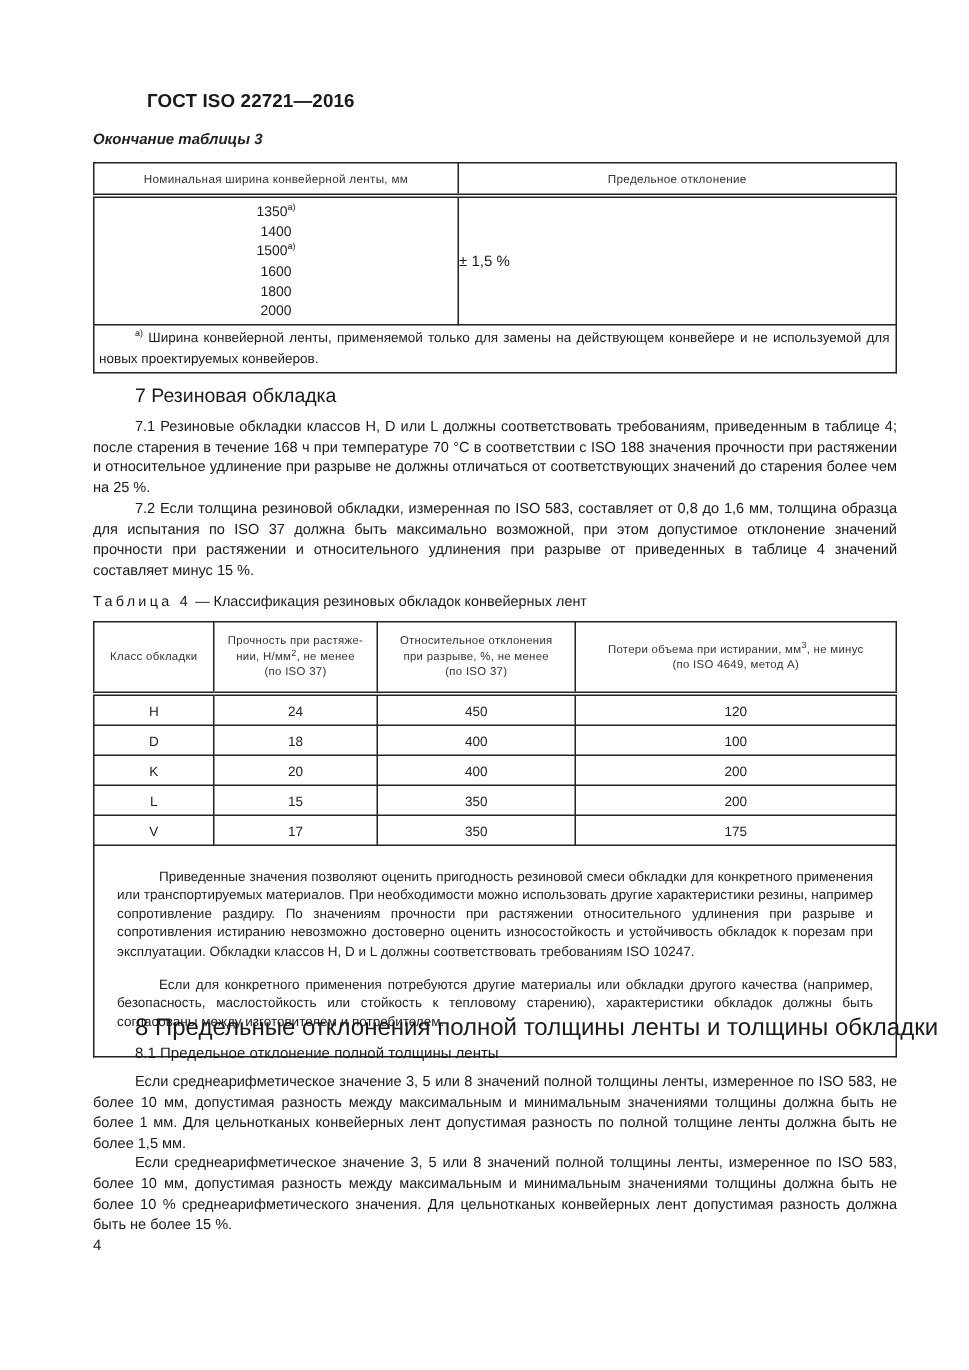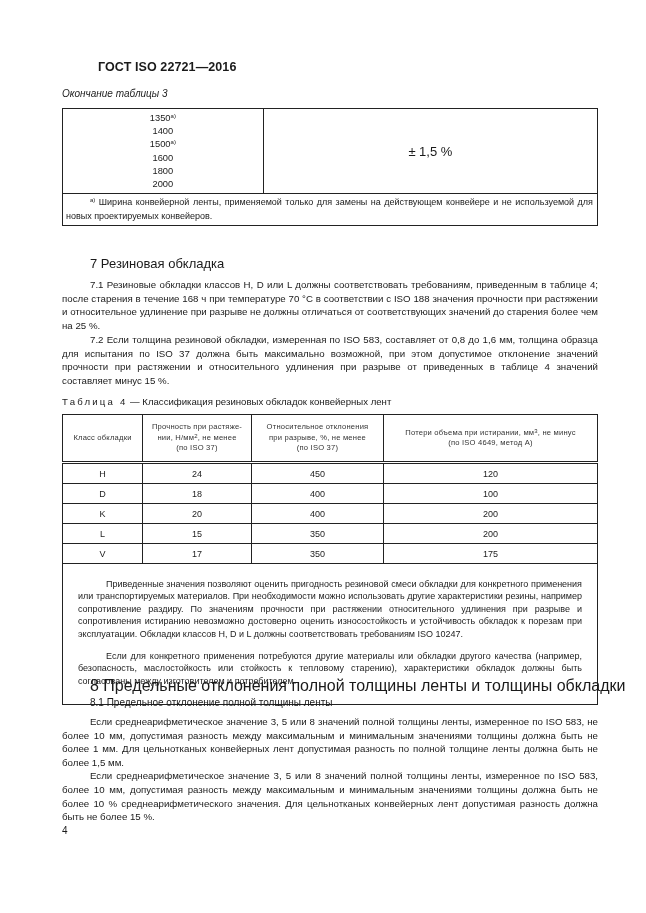--- a/index.html
+++ b/index.html
@@ -3,31 +3,31 @@
 <meta charset="utf-8">
 <style>
   html, body { margin: 0; padding: 0; background: #ffffff; }
   body {
     width: 646px; height: 913px; position: relative; overflow: hidden;
     font-family: "Liberation Sans", "DejaVu Sans", sans-serif;
     color: #1a1a1a;
   }
   .abs { position: absolute; }
   .doc-header { left: 62px; top: 60px; font-size: 12.5px; font-weight: bold; letter-spacing: 0.1px; margin-left: 36px; }
-  .table-cont { left: 62px; top: 88px; font-size: 10px; font-style: italic; color: #222; }
+  .table-cont { left: 62px; top: 88px; font-size: 10px; font-style: italic; color: #222; font-weight: bold; }
 
   table { border-collapse: collapse; }
   .t3 { left: 62px; top: 108px; width: 536px; font-size: 9px; }
   .t3 td, .t3 th { border: 1px solid #222; padding: 0; }
   .t3 th { font-weight: normal; height: 20px; color: #333; font-size: 7.8px; letter-spacing: 0.2px; }
   .t3 .hdr-row th { border-bottom: 3px double #222; }
   .t3 .c1 { width: 242px; }
   .t3 .widths { text-align: center; font-size: 9.3px; line-height: 13.2px; padding: 3px 0 2px 0; }
   .t3 .widths div { display: block; }
-  .t3 .dev { text-align: center; font-size: 13px; }
+  .t3 .dev { text-align: left; font-size: 10px; }
   .t3 .fn { font-size: 9px; line-height: 14px; padding: 1px 4px 2px 3px; text-align: justify; }
   sup { font-size: 6px; vertical-align: top; position: relative; top: -2px; }
 
   .h7 { left: 90px; top: 256px; font-size: 13px; font-weight: normal; }
   .para { font-size: 9.7px; line-height: 13.6px; text-align: justify; text-align-last: left; }
   .p71 { left: 62px; top: 278px; width: 536px; }
   .p72 { left: 62px; top: 333px; width: 536px; }
   .indent { text-indent: 28px; }
 
   .t4cap { left: 62px; top: 396px; font-size: 9.6px; }
@@ -47,20 +47,24 @@
   .page-num { left: 62px; top: 825px; font-size: 10px; }
 </style>
 </head>
 <body>
 
 <div class="abs doc-header">ГОСТ ISO 22721—2016</div>
 <div class="abs table-cont">Окончание таблицы 3</div>
 
 <table class="abs t3">
   <tbody>
+      <tr class="hdr-row">
+    <th class="c1">Номинальная ширина конвейерной ленты, мм</th>
+    <th>Предельное отклонение</th>
+  </tr>
   <tr>
     <td class="widths">
       <div><span>1350</span><sup>а)</sup></div>
       <div><span>1400</span></div>
       <div><span>1500</span><sup>а)</sup></div>
       <div><span>1600</span></div>
       <div><span>1800</span></div>
       <div><span>2000</span></div>
     </td>
     <td class="dev">± 1,5 %</td>

